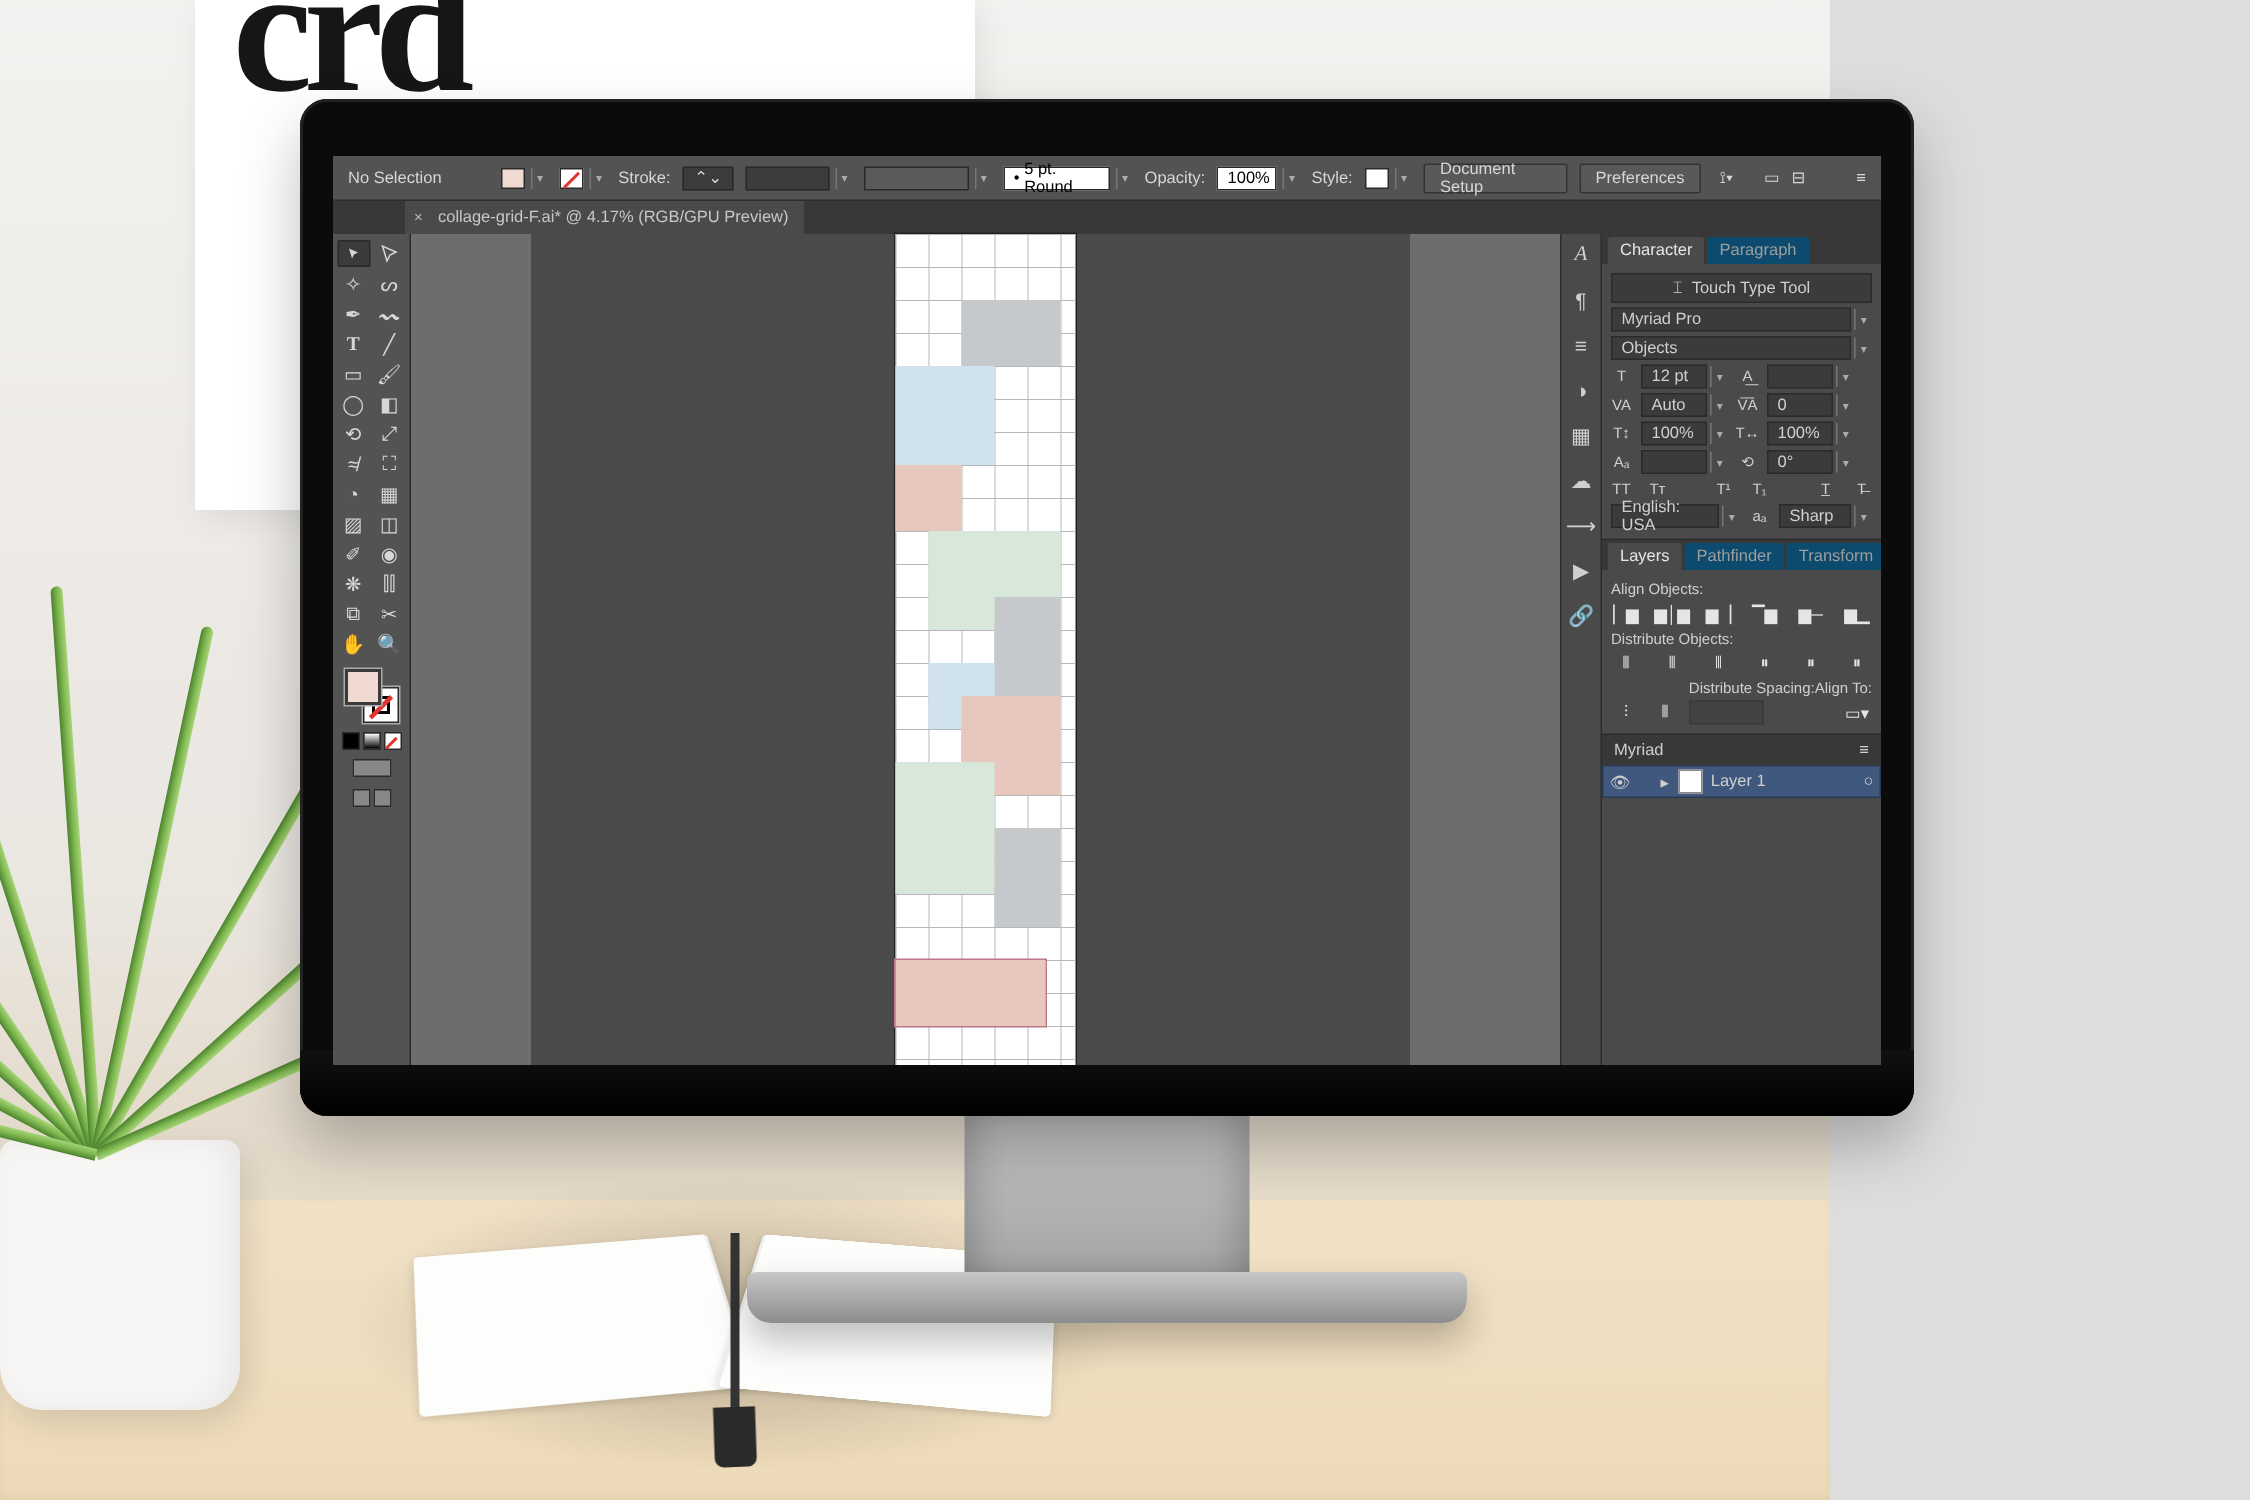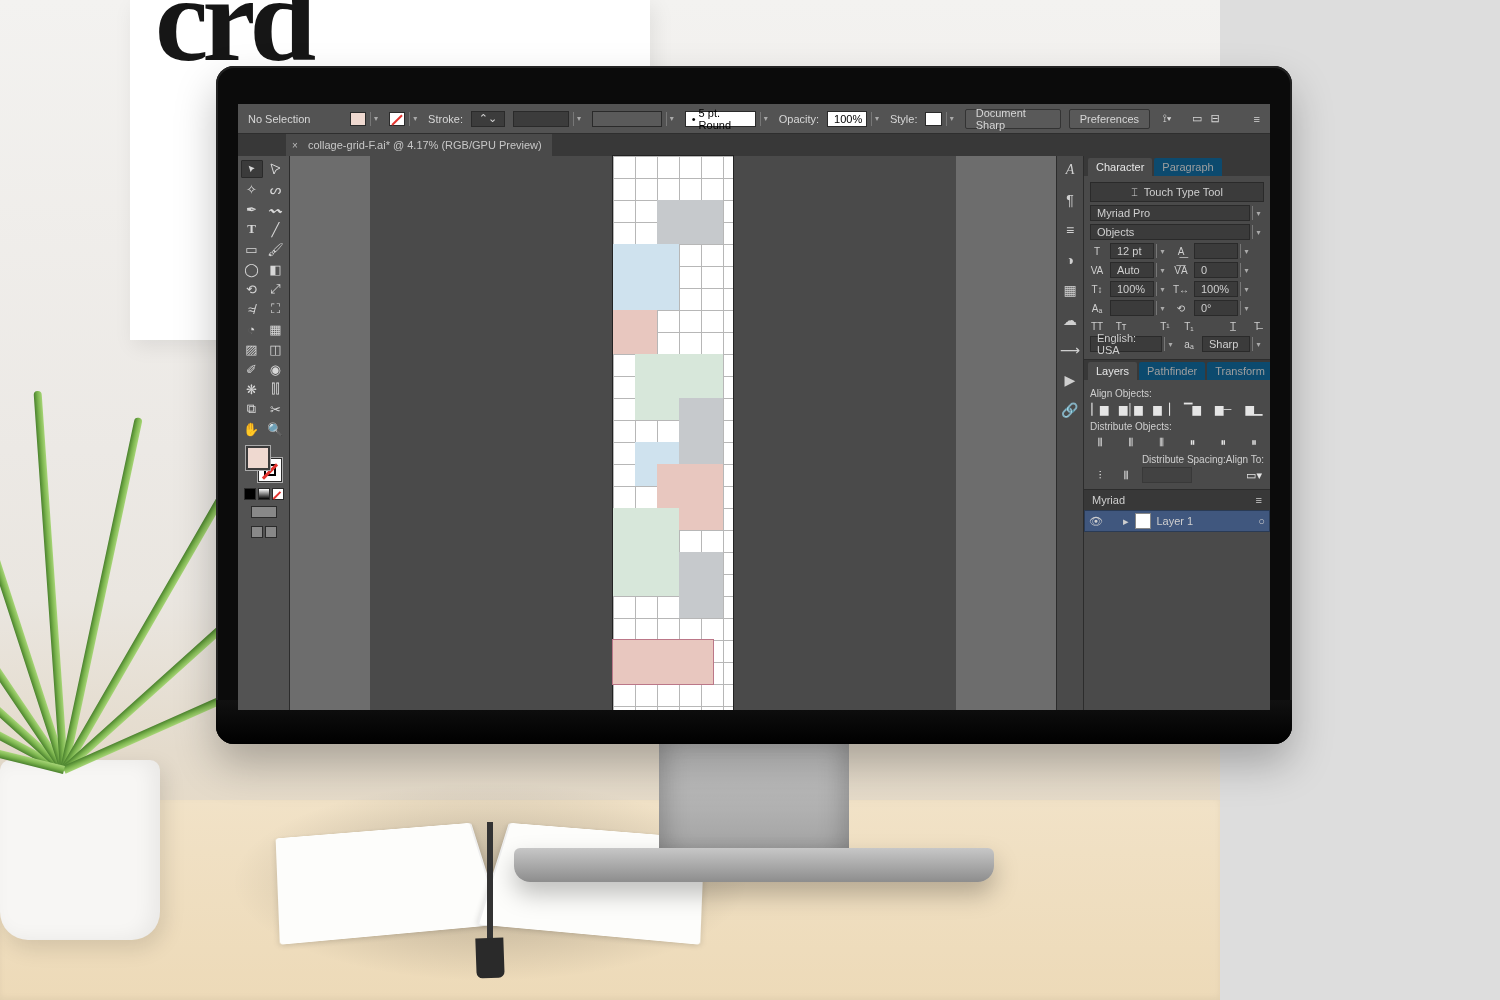--- a/index.html
+++ b/index.html
@@ -13,21 +13,21 @@
 .book{position:absolute;left:260px;bottom:28px;width:460px;height:180px}
 .book-shadow{position:absolute;inset:-10px -30px;border-radius:60%/40%;background:radial-gradient(ellipse,rgba(0,0,0,.25),rgba(0,0,0,0) 70%)}
 .page{position:absolute;width:210px;height:150px;background:#fdfdfb;border-radius:4px;box-shadow:0 2px 6px rgba(0,0,0,.15)}
 .page.l{left:18px;top:12px;transform:perspective(800px) rotateX(46deg) rotateZ(-7deg);border-right:2px solid #eee}
 .page.r{right:18px;top:12px;transform:perspective(800px) rotateX(46deg) rotateZ(7deg);border-left:2px solid #eee}
 .book-spine{position:absolute;left:50%;top:30px;width:6px;height:120px;background:#333;transform:translateX(-50%)}
 .ribbon{position:absolute;left:50%;bottom:-6px;width:28px;height:40px;background:#2a2a2a;transform:translateX(-50%) rotate(-2deg);border-radius:0 0 6px 6px}
 .plant{position:absolute;left:-20px;bottom:60px;width:260px;height:540px}
 .pot{position:absolute;left:20px;bottom:0;width:160px;height:180px;background:#f7f6f4;border-radius:10px 10px 28px 28px;box-shadow:inset -8px 0 20px rgba(0,0,0,.06),4px 8px 22px rgba(0,0,0,.12)}
 .leaf{position:absolute;left:80px;bottom:170px;width:8px;background:linear-gradient(90deg,#4b822e,#7db64f,#a7d577);transform-origin:bottom center;border-radius:6px 6px 0 0}
-.monitor{position:absolute;left:216px;top:66px;width:1076px;height:872px}
+.monitor{position:absolute;left:200px;top:66px;width:1076px;height:872px}
 .bezel{position:absolute;inset:0;height:678px;border-radius:18px;background:#0b0b0b;box-shadow:0 20px 40px rgba(0,0,0,.25),inset 0 0 0 2px #222}
 .screen{position:absolute;left:22px;top:38px;right:22px;height:606px;background:#525252;overflow:hidden}
 .stand-neck{position:absolute;left:50%;top:672px;width:190px;height:120px;transform:translateX(-50%);background:linear-gradient(180deg,#c9c9c9,#a0a0a0);border-radius:0 0 10px 10px;box-shadow:inset -10px 0 22px rgba(0,0,0,.15),inset 10px 0 22px rgba(0,0,0,.15)}
 .stand-foot{position:absolute;left:50%;top:782px;width:480px;height:34px;transform:translateX(-50%);background:linear-gradient(180deg,#c7c7c7,#8d8d8d);border-radius:6px 6px 16px 16px;box-shadow:0 12px 24px rgba(0,0,0,.25)}
 .apple{position:absolute;left:50%;top:648px;transform:translateX(-50%);color:#dcdcdc;font-size:18px}
 .chin{position:absolute;left:0;right:0;top:634px;height:44px;background:linear-gradient(180deg,#111,#000);border-radius:0 0 18px 18px}
 
 .optbar{height:30px;background:#535353;border-bottom:1px solid #2e2e2e;display:flex;align-items:center;padding:0 10px;gap:8px;color:#d7d7d7;font-size:11px}
 .swatch{width:18px;height:14px;border:1px solid #2b2b2b}
 .swatch.fill{background:#efd9d0}
@@ -140,21 +140,21 @@
             <span>•&nbsp;</span>
             <span>5 pt. Round</span>
           </div>
           <div class="drop">▾</div>
         <span class="lbl">Opacity:</span>
         <div class="sel" style="min-width:40px">100%</div>
           <div class="drop">▾</div>
         <span class="lbl">Style:</span>
         <div class="stylewell"></div>
           <div class="drop">▾</div>
-        <div class="btn">Document Sharp</div>
+        <div class="btn">Document Setup</div>
         <div class="btn">Preferences</div>
         <div style="width:20px;text-align:center">⟟▾</div>
         <div class="spacer"></div>
         <div>▭</div>
         <div>⊟</div>
         <div style="width:20px"></div>
         <div>≡</div>
       </div>
 
       <div class="tabrow">

